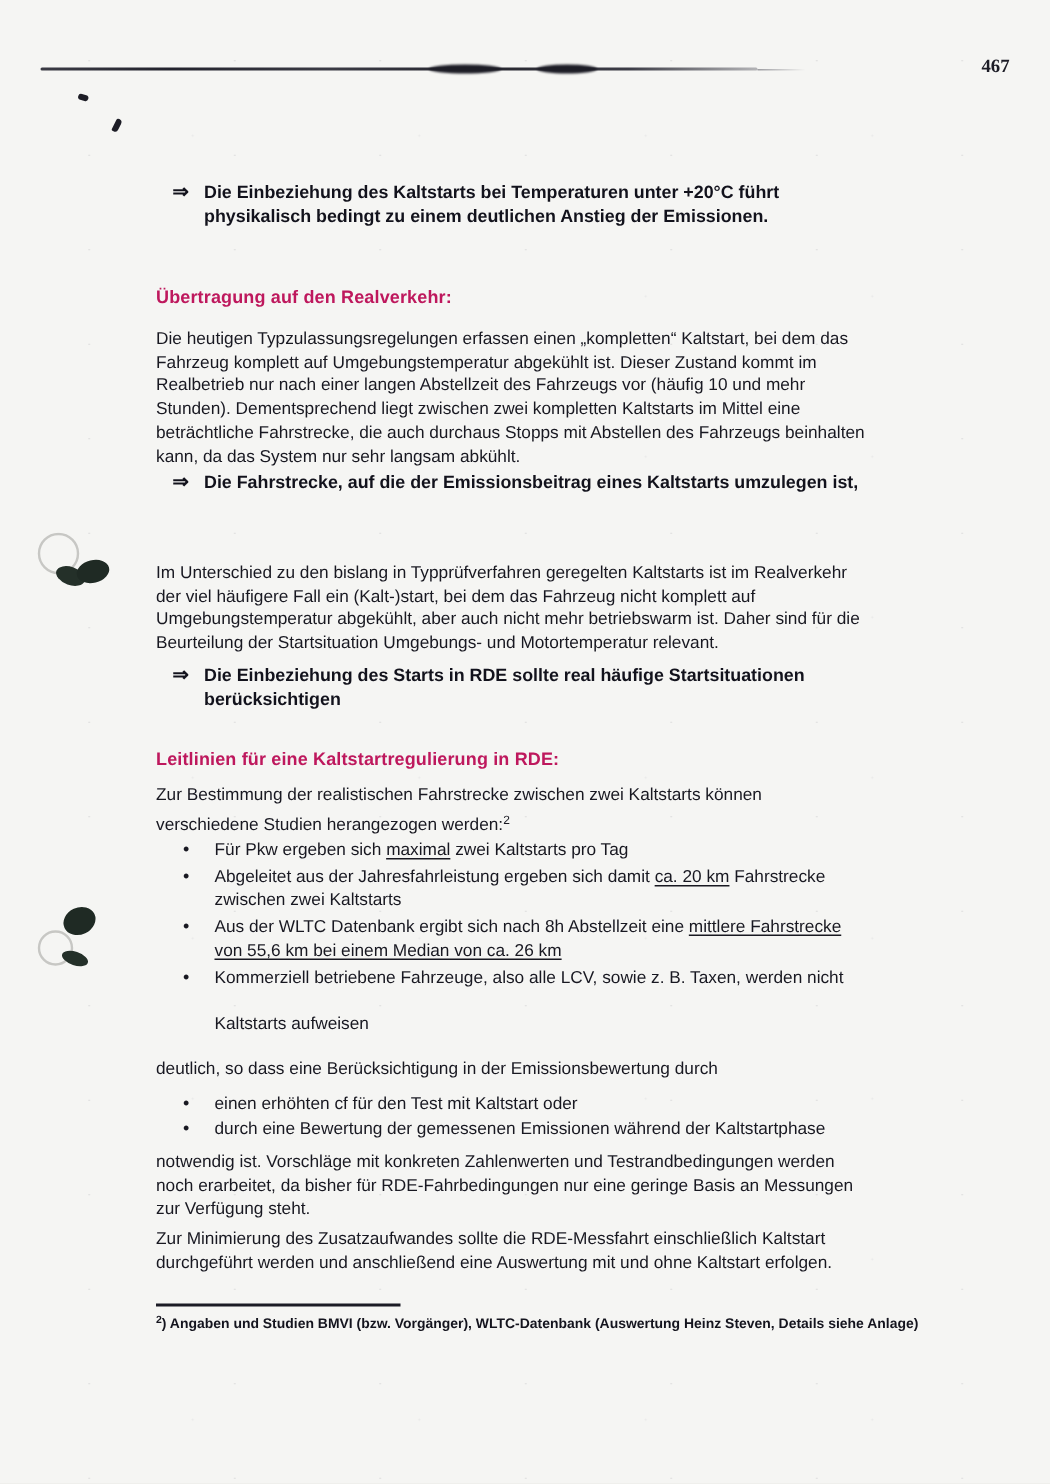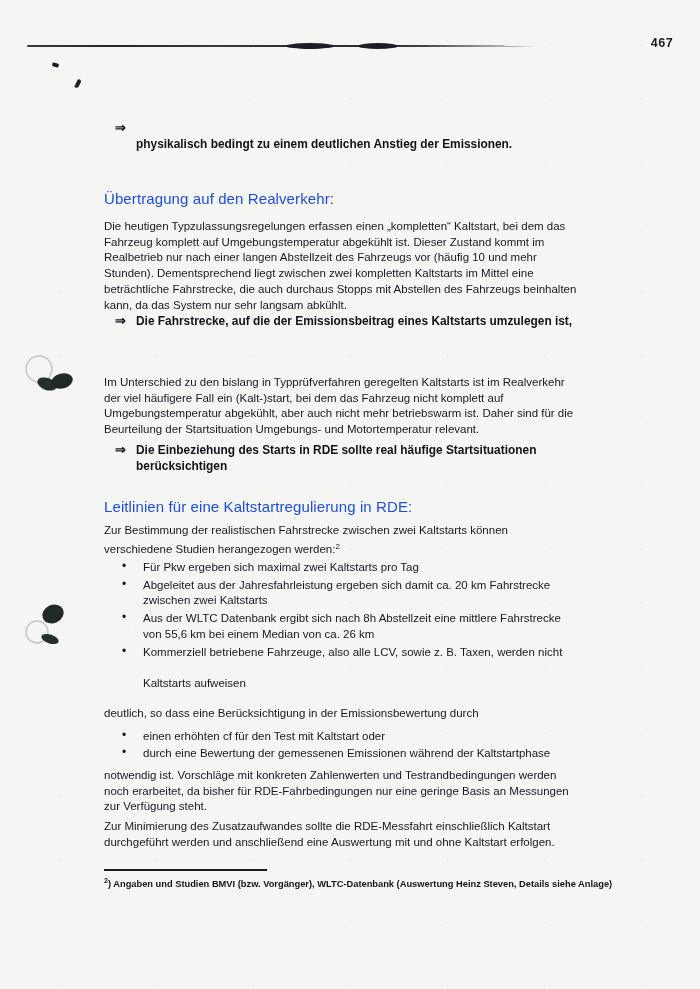--- a/index.html
+++ b/index.html
@@ -11,28 +11,28 @@
   
   .sheet::before{
     content:"";position:absolute;inset:0;pointer-events:none;
     background-image:
       radial-gradient(circle, rgba(95,95,105,.16) .5px, transparent .7px),
       radial-gradient(circle, rgba(120,120,130,.10) .5px, transparent .8px);
     background-size:97px 63px,151px 107px;
     background-position:11px 9px,53px 37px;
   }
   .block{position:absolute;left:104px;width:516px;font-size:11.5px;line-height:15.7px;}
-  .heading{font-weight:normal;font-size:15px;letter-spacing:.1px;color:#1d4ed8;}
+  .heading{font-weight:bold;font-size:12px;letter-spacing:.1px;color:#be185d;}
   .callout{padding-left:32px;font-weight:bold;font-size:11.9px;color:#12121c;}
   .callout .mk{position:absolute;left:11px;top:-1px;font-size:13px;font-weight:bold;}
   .list .item{position:relative;padding-left:39px;margin-bottom:2px;}
   .list .mk{position:absolute;left:18px;top:-1px;font-size:12px;}
-  .u{text-underline-offset:2px;}
+  .u{text-decoration:underline;text-underline-offset:2px;}
   .sup{font-size:8px;vertical-align:4px;letter-spacing:0;}
-  .pagenum{position:absolute;top:37px;right:27px;font-family:Liberation Mono, monospace;
+  .pagenum{position:absolute;top:37px;right:27px;font-family:Liberation Serif, serif;
     font-weight:bold;font-size:12.5px;color:#1c1c26;}
   .topline{position:absolute;left:27px;top:45px;width:478px;height:2px;border-radius:1px;
     background:linear-gradient(90deg,#3a3a44 0%,#23232d 18%,#3a3a44 40%,#26262f 62%,#3c3c46 82%,rgba(58,58,70,.35) 100%);}
   .topline-tail{position:absolute;left:505px;top:45.5px;width:32px;height:1.3px;
     background:linear-gradient(90deg,rgba(50,50,62,.45),rgba(50,50,62,0));}
   .bulge{position:absolute;height:6px;border-radius:50%;background:#1d1d26;filter:blur(.6px);}
   .bulge.one{left:286px;top:43px;width:48px;}
   .bulge.two{left:358px;top:43px;width:40px;}
   .speck{position:absolute;background:#1d1d26;border-radius:2px;}
   .speck.s1{left:52px;top:63px;width:7px;height:4px;transform:rotate(18deg);}
@@ -80,21 +80,21 @@
     <ellipse cx="40" cy="26" rx="11" ry="7.5" fill="#1f2a24" transform="rotate(-14 40 26)"></ellipse>
   </svg>
   <svg class="inkmark m2" width="52" height="52" viewBox="0 0 52 52">
     <ellipse cx="31" cy="13" rx="11" ry="9" fill="#1f2a24" transform="rotate(-25 31 13)"></ellipse>
     <circle cx="15" cy="31" r="11" fill="none" stroke="#c7c7c4" stroke-width="1.6"></circle>
     <ellipse cx="28" cy="38" rx="9" ry="4.5" fill="#243029" transform="rotate(18 28 38)"></ellipse>
   </svg>
 
   <div class="block callout p-callout1">
     <span class="mk">⇒</span>
-    <div><br><span>physikalisch bedingt zu einem deutlichen Anstieg der Emissionen.</span></div>
+    <div><span>Die Einbeziehung des Kaltstarts bei Temperaturen unter +20°C führt</span><br><span>physikalisch bedingt zu einem deutlichen Anstieg der Emissionen.</span></div>
   </div>
 
   <div class="block heading p-h1">Übertragung auf den Realverkehr:</div>
 
   <div class="block p-para1"><span>Die heutigen Typzulassungsregelungen erfassen einen „kompletten“ Kaltstart, bei dem das</span><br><span>Fahrzeug komplett auf Umgebungstemperatur abgekühlt ist. Dieser Zustand kommt im</span><br><span>Realbetrieb nur nach einer langen Abstellzeit des Fahrzeugs vor (häufig 10 und mehr</span><br><span>Stunden). Dementsprechend liegt zwischen zwei kompletten Kaltstarts im Mittel eine</span><br><span>beträchtliche Fahrstrecke, die auch durchaus Stopps mit Abstellen des Fahrzeugs beinhalten</span><br><span>kann, da das System nur sehr langsam abkühlt.</span></div>
 
   <div class="block callout p-callout2">
     <span class="mk">⇒</span>
     <div><span>Die Fahrstrecke, auf die der Emissionsbeitrag eines Kaltstarts umzulegen ist,</span><br></div>
   </div>

